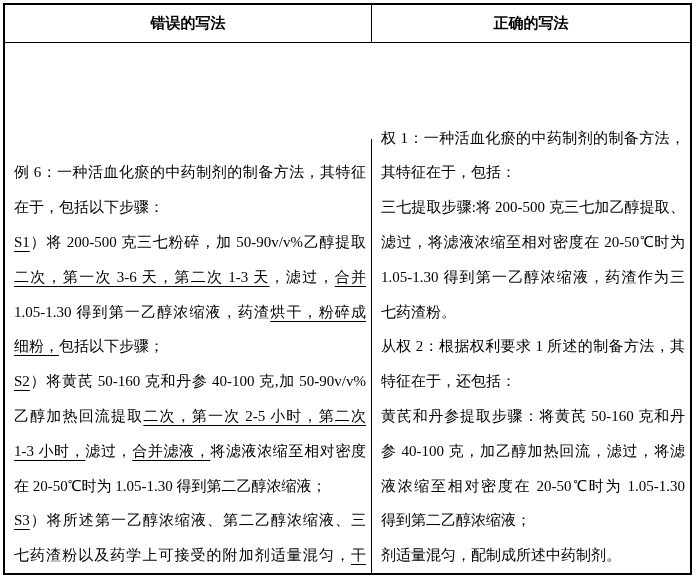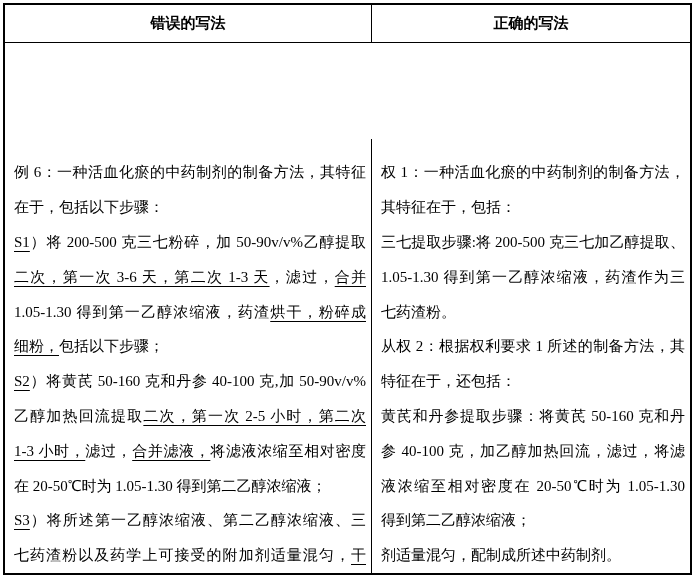--- a/index.html
+++ b/index.html
@@ -79,20 +79,21 @@
         <div class="line fill"><span>乙醇加热回流提取</span><span class="u">二次，第一次 2-5 小时，第二次</span></div>
         <div class="line fill"><span class="u">1-3 小时，</span><span>滤过，</span><span class="u">合并滤液，</span><span>将滤液浓缩至相对密度</span></div>
         <div class="line"><span>在 20-50℃时为 1.05-1.30 得到第二乙醇浓缩液；</span></div>
         <div class="line fill"><span class="u">S3</span><span>）将所述第一乙醇浓缩液、第二乙醇浓缩液、三</span></div>
         <div class="line fill"><span>七药渣粉以及药学上可接受的附加剂适量混匀，</span><span class="u">干</span></div>
       </div>
     <div class="cell right" id="right-cell">
         <div class="line fill"><span>权 1：一种活血化瘀的中药制剂的制备方法，</span></div>
         <div class="line"><span>其特征在于，包括：</span></div>
         <div class="line fill"><span>三七提取步骤:将 200-500 克三七加乙醇提取、</span></div>
+        <div class="line fill"><span>滤过，将滤液浓缩至相对密度在 20-50℃时为</span></div>
         <div class="line fill"><span>1.05-1.30 得到第一乙醇浓缩液，药渣作为三</span></div>
         <div class="line"><span>七药渣粉。</span></div>
         <div class="line fill"><span>从权 2：根据权利要求 1 所述的制备方法，其</span></div>
         <div class="line"><span>特征在于，还包括：</span></div>
         <div class="line fill"><span>黄芪和丹参提取步骤：将黄芪 50-160 克和丹</span></div>
         <div class="line fill"><span>参 40-100 克，加乙醇加热回流，滤过，将滤</span></div>
         <div class="line fill"><span>液浓缩至相对密度在 20-50℃时为 1.05-1.30</span></div>
         <div class="line"><span>得到第二乙醇浓缩液；</span></div>
         <div class="line"><span>剂适量混匀，配制成所述中药制剂。</span></div>
       </div>

